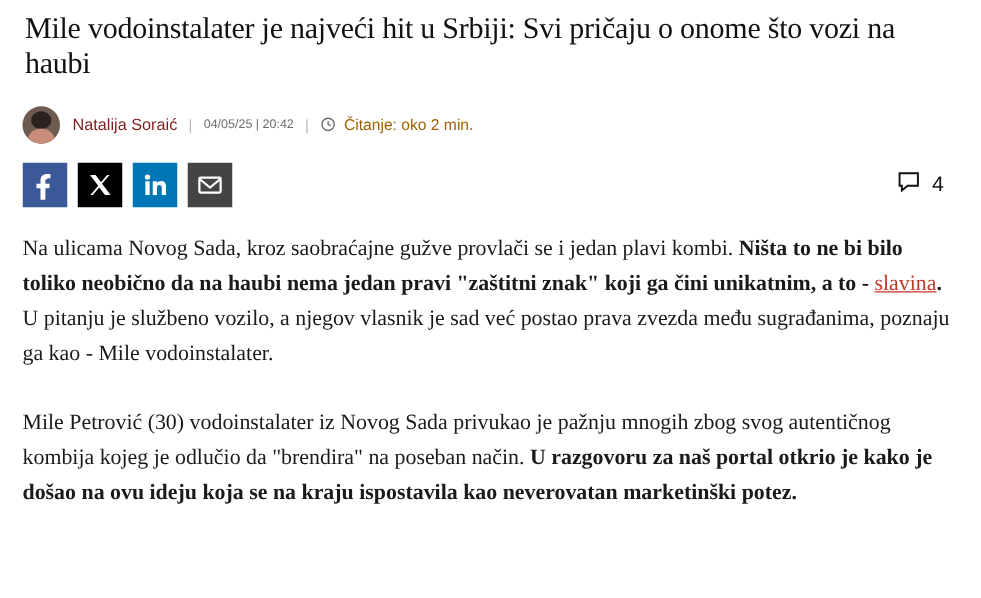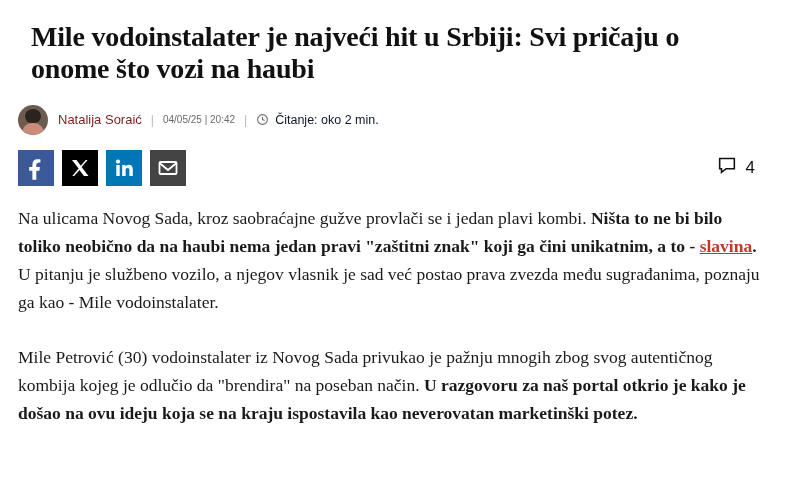--- a/index.html
+++ b/index.html
@@ -16,25 +16,25 @@
     overflow: hidden;
   }
   .page {
     position: relative;
     width: 785px;
     height: 478px;
     padding: 0 18px;
   }
   
   .headline {
-    margin: 13px;
+    margin: 2px;
     padding-top: 8px;
     font-family: "Liberation Serif", serif;
-    font-weight: bold;
-    font-size: 28px;
+    font-weight: normal;
+    font-size: 24px;
     line-height: 1.16;
     letter-spacing: -0.2px;
     color: #111111;
   }
   
   .byline {
     display: flex;
     align-items: center;
     margin-top: 18px;
     height: 32px;
@@ -81,21 +81,21 @@
     margin: 0 9px;
     font-size: 12px;
   }
   .date {
     color: #6b6b6b;
     font-size: 10px;
   }
   .readtime-wrap {
     display: flex;
     align-items: center;
-    color: #0f172a;
+    color: #a16207;
     font-size: 12.5px;
   }
   .clock-icon {
     width: 13px;
     height: 13px;
     margin-right: 6px;
     flex: 0 0 auto;
   }
   
   .social-row {
@@ -143,21 +143,21 @@
     font-family: "Liberation Serif", serif;
     font-size: 17.5px;
     line-height: 1.60;
     color: #1a1a1a;
   }
   .body p { margin: 0 0 27px 0; }
   .body b { font-weight: bold; }
   .link {
     color: #c0392b;
     text-decoration: underline;
-    font-weight: bold;
+    font-weight: normal;
   }
 </style>
 </head>
 <body>
 
 <div class="page">
 
   <h1 class="headline">Mile vodoinstalater je najveći hit u Srbiji: Svi pričaju o onome što vozi na haubi</h1>
 
   <div class="byline">

